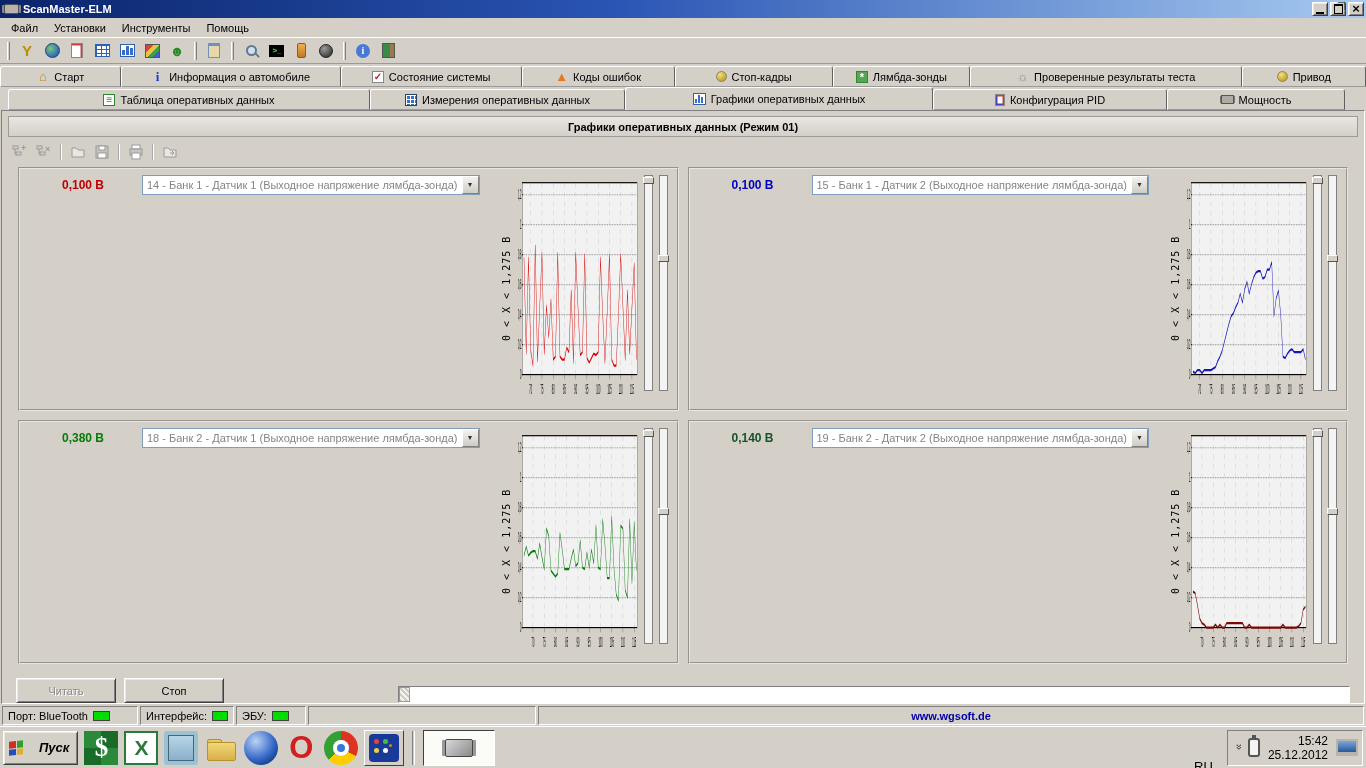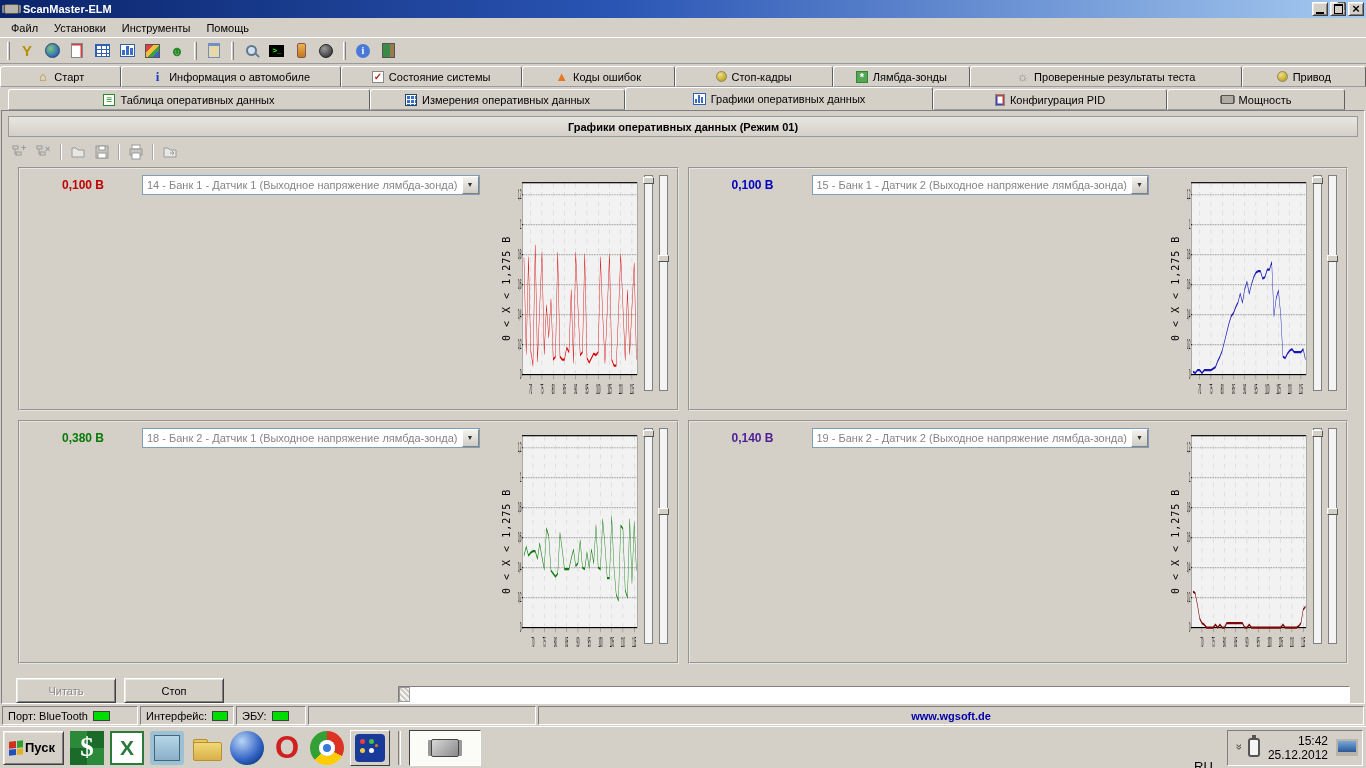--- a/index.html
+++ b/index.html
@@ -86,21 +86,21 @@
   .mini-toolbar { height:25px; display:flex; align-items:center; gap:4px; padding:0 8px; }
   .mt { width:20px; height:20px; display:flex; align-items:center; justify-content:center; color:#9a9a9a; }
   .mt svg { width:16px; height:16px; }
   .mt-sep { width:2px; height:16px; border-left:1px solid #aaa; border-right:1px solid #fff; margin:0 2px; }
 
   .charts { flex:1; display:grid; grid-template-columns:1fr 1fr; grid-template-rows:1fr 1fr;
     gap:9px; padding:3px 16px 4px 16px; }
   .chart-panel { border:2px groove #e8e6e0; background:#d4d0c8; display:flex; flex-direction:row; padding:2px 4px; overflow:hidden; }
   .chart-head { height:27px; display:flex; align-items:center; }
   .chart-value { width:118px; text-align:center; font-weight:bold; font-size:12px; }
-  .v1{color:#c00000}.v2{color:#0000c0}.v3{color:#087a08}.v4{color:#4c1d95}
+  .v1{color:#c00000}.v2{color:#0000c0}.v3{color:#087a08}.v4{color:#14532d}
   .chart-select { flex:1; height:20px; margin-right:18px; background:#fff; border:1px solid #7f9db9;
     display:flex; align-items:center; overflow:hidden; }
   .sel-text { flex:1; color:#858585; padding:0 4px; white-space:nowrap; overflow:hidden; }
   .sel-btn { width:17px; height:18px; background:linear-gradient(#f4f3f0,#cfccc4); border:1px solid;
     border-color:#fff #808080 #808080 #fff; font-size:7px; display:flex; align-items:center; justify-content:center; color:#333; }
   .chart-body { flex:1; display:flex; overflow:hidden; padding-bottom:2px; }
   .chart-ylabel { width:17px; writing-mode:vertical-rl; transform:rotate(180deg);
     font-family:"DejaVu Sans Mono",monospace; font-size:10px; display:flex; align-items:center; justify-content:center;
     letter-spacing:1px; white-space:nowrap; }
   .chart-svg { flex:1; height:100%; }
@@ -121,22 +121,22 @@
 
   
   .statusbar { height:22px; display:flex; gap:2px; padding:2px 2px 1px 2px; background:#d4d0c8; }
   .sb-panel { border:1px solid; border-color:#808080 #fff #fff #808080; display:flex; align-items:center; padding:0 5px; gap:5px; white-space:nowrap; }
   .sb1{width:136px}.sb2{width:94px}.sb3{width:70px}.sb4{width:228px}.sb5{flex:1;justify-content:center}
   .led { width:17px; height:10px; background:#00dd00; border:1px solid #404040; }
   .site { color:#0000a8; font-weight:bold; }
 
   
   .taskbar { height:42px; background:#d4d0c8; border-top:1px solid #fff; display:flex; align-items:center; padding:0 3px; gap:6px; }
-  .start-btn { height:34px; padding:0 8px 0 5px; display:flex; align-items:center; gap:2px; font-weight:bold; font-size:13px;
-    background:#d4d0c8; border:1px solid; border-color:#fff #404040 #404040 #fff; box-shadow:inset 1px 1px 0 #ece9e2, inset -1px -1px 0 #808080; font-family:inherit; }
+  .start-btn { height:34px; padding:0 8px 0 5px; display:flex; align-items:center; gap:16px; font-weight:bold; font-size:13px;
+    background:#d4d0c8; border:1px solid; border-color:#fff #404040 #404040 #fff; box-shadow:inset 1px 1px 0 #ece9e2, inset -1px -1px 0 #808080; font-family:inherit;font-style:italic; }
   .winflag { width:14px; height:14px; display:grid; grid-template-columns:1fr 1fr; grid-template-rows:1fr 1fr; gap:1px; transform:skewY(-6deg); }
   .winflag i:nth-child(1){background:#d03020}.winflag i:nth-child(2){background:#30a030}
   .winflag i:nth-child(3){background:#2050c0}.winflag i:nth-child(4){background:#e0b020}
   .ql { width:34px; height:34px; display:flex; align-items:center; justify-content:center; font-weight:bold; }
   .ql-dollar { background:repeating-conic-gradient(#1a6b2a 0 25%,#2a8a3a 0 50%); color:#fff; font-size:27px; font-family:"Liberation Serif",serif; }
   .ql-excel { background:#fff; border:2px solid #2a7a3a; color:#2a7a3a; font-size:21px; }
   .ql-monitor { background:linear-gradient(#b8d8e8,#88aec8); border:4px solid #9cc0d4; border-radius:3px; box-shadow:inset 0 0 0 1px #467; }
   .ql-folder { position:relative; } .ql-folder::before { content:""; position:absolute; left:3px; top:8px; width:13px; height:5px; background:#e8c860; border:1px solid #b89030; border-radius:2px 2px 0 0; }
   .ql-folder::after { content:""; position:absolute; left:3px; top:11px; width:27px; height:17px; background:linear-gradient(#f0d878,#d8b048); border:1px solid #b89030; border-radius:2px; }
   .ql-sphere { border-radius:50%; background:radial-gradient(circle at 35% 30%,#b8d4f4,#3868c8 55%,#184898 75%,#e87818 100%); }

